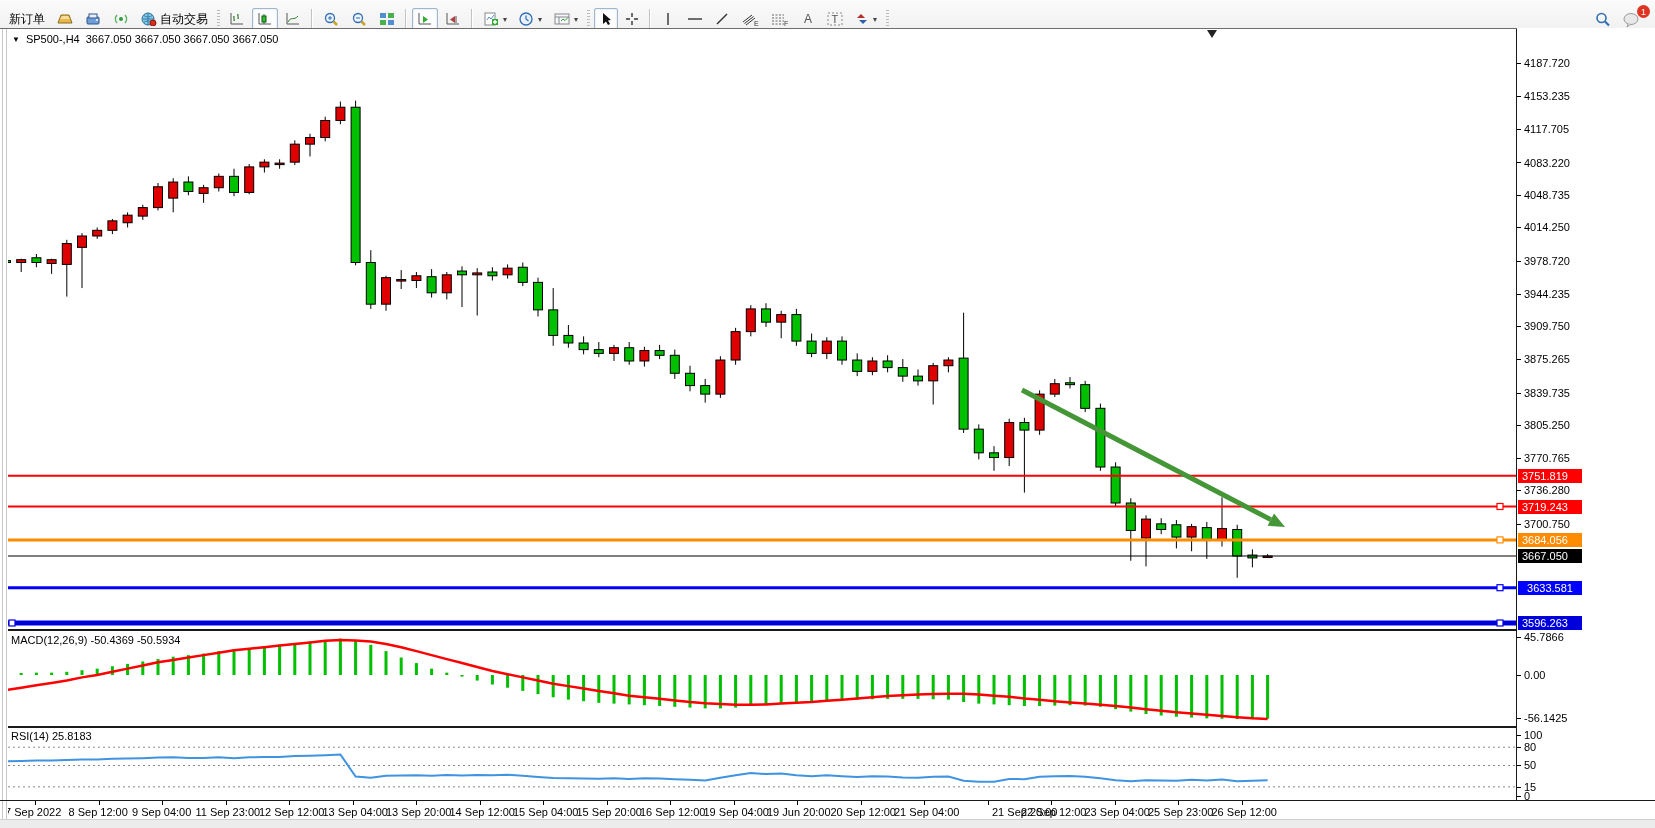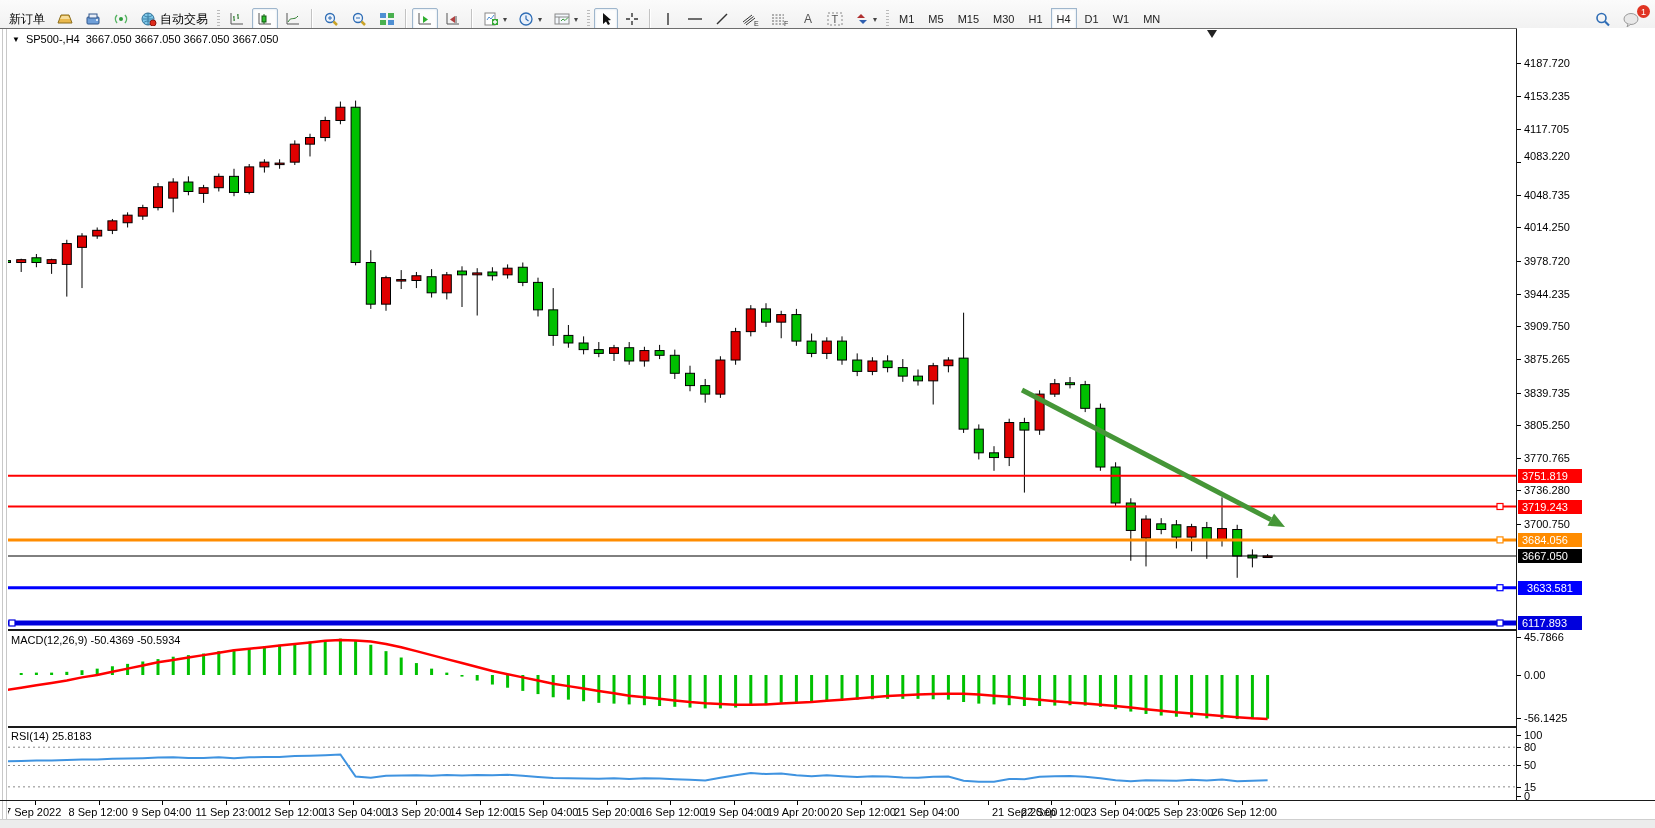--- a/index.html
+++ b/index.html
@@ -213,31 +213,20 @@
       </svg>
   </div>
   <div class="tbtn">
     <svg class="ico" width="14" height="14">
         <polygon points="4,2 8,6 0,6" fill="#b03030" transform="translate(2,0)"></polygon>
         <polygon points="4,12 8,8 0,8" fill="#3060b0" transform="translate(4,0)"></polygon>
       </svg>
     <span class="caret">▾</span>
   </div>
   <div class="grip"></div>
-  <div id="tf-box" style="display:flex;gap:2px;">
-      <div class="tfbtn">M1</div>
-      <div class="tfbtn">M5</div>
-      <div class="tfbtn">M15</div>
-      <div class="tfbtn">M30</div>
-      <div class="tfbtn">H1</div>
-      <div class="tfbtn pressed">H4</div>
-      <div class="tfbtn">D1</div>
-      <div class="tfbtn">W1</div>
-      <div class="tfbtn">MN</div>
-    </div>
   <div class="spacer"></div>
   <div class="tbtn">
     <svg class="ico" width="16" height="15">
         <circle cx="6.5" cy="6" r="4.5" fill="none" stroke="#2f6db5" stroke-width="1.6"></circle>
         <line x1="10" y1="9.5" x2="14" y2="13.5" stroke="#2f6db5" stroke-width="2.2"></line>
       </svg>
   </div>
   <div class="tbtn" style="position:relative;margin-right:6px;">
     <svg class="ico" width="17" height="15">
         <ellipse cx="8" cy="7" rx="7" ry="5.5" fill="#e8e8e8" stroke="#9a9a9a"></ellipse>
@@ -714,21 +703,21 @@
 <div class="ind-label" style="top:730px;">RSI(14) 25.8183</div>
 
 <div class="paxis" id="paxis">
     <div class="ptickmark" style="top: 35px;"></div>
     <div class="ptick" style="top: 35px;">4187.720</div>
     <div class="ptickmark" style="top: 67.7px;"></div>
     <div class="ptick" style="top: 67.7px;">4153.235</div>
     <div class="ptickmark" style="top: 101.3px;"></div>
     <div class="ptick" style="top: 101.3px;">4117.705</div>
     <div class="ptickmark" style="top: 133.9px;"></div>
-    <div class="ptick" style="top: 128px; text-align: right;">4083.220</div>
+    <div class="ptick" style="top: 135px; text-align: right;">4083.220</div>
     <div class="ptickmark" style="top: 166.6px;"></div>
     <div class="ptick" style="top: 166.6px;">4048.735</div>
     <div class="ptickmark" style="top: 199.2px;"></div>
     <div class="ptick" style="top: 199.2px;">4014.250</div>
     <div class="ptickmark" style="top: 232.9px;"></div>
     <div class="ptick" style="top: 232.9px;">3978.720</div>
     <div class="ptickmark" style="top: 265.5px;"></div>
     <div class="ptick" style="top: 265.5px;">3944.235</div>
     <div class="ptickmark" style="top: 298.2px;"></div>
     <div class="ptick" style="top: 298.2px;">3909.750</div>
@@ -758,21 +747,21 @@
     <div class="ptick" style="top: 737px;">50</div>
     <div class="ptickmark" style="top: 759px;"></div>
     <div class="ptick" style="top: 759px;">15</div>
     <div class="ptickmark" style="top: 768px;"></div>
     <div class="ptick" style="top: 768px;">0</div>
     <div class="pbadge" style="top: 447.7px; background: rgb(255, 0, 0);">3751.819</div>
     <div class="pbadge" style="top: 478.5px; background: rgb(255, 0, 0);">3719.243</div>
     <div class="pbadge" style="top: 511.9px; background: rgb(255, 140, 0);">3684.056</div>
     <div class="pbadge" style="top: 528px; background: rgb(0, 0, 0);">3667.050</div>
     <div class="pbadge" style="top: 559.7px; background: rgb(0, 0, 255); text-align: center;">3633.581</div>
-    <div class="pbadge" style="top: 595px; background: rgb(0, 0, 221);">6117.893</div>
+    <div class="pbadge" style="top: 595px; background: rgb(0, 0, 221);">3596.263</div>
   </div>
 <div class="taxis" id="taxis">
     <div class="ttick" style="left: 27px;"></div>
     <div class="tlabel" style="left: -3px;">7 Sep 2022</div>
     <div class="ttick" style="left: 90.5px;"></div>
     <div class="tlabel" style="left: 60.5px;">8 Sep 12:00</div>
     <div class="ttick" style="left: 154px;"></div>
     <div class="tlabel" style="left: 124px;">9 Sep 04:00</div>
     <div class="ttick" style="left: 217.5px;"></div>
     <div class="tlabel" style="left: 187.5px;">11 Sep 23:00</div>
@@ -786,21 +775,21 @@
     <div class="tlabel" style="left: 441.5px;">14 Sep 12:00</div>
     <div class="ttick" style="left: 535px;"></div>
     <div class="tlabel" style="left: 505px;">15 Sep 04:00</div>
     <div class="ttick" style="left: 598.5px;"></div>
     <div class="tlabel" style="left: 568.5px;">15 Sep 20:00</div>
     <div class="ttick" style="left: 662px;"></div>
     <div class="tlabel" style="left: 632px;">16 Sep 12:00</div>
     <div class="ttick" style="left: 725.5px;"></div>
     <div class="tlabel" style="left: 695.5px; text-align: right;">19 Sep 04:00</div>
     <div class="ttick" style="left: 789px;"></div>
-    <div class="tlabel" style="left: 759px;">19 Apr 20:00</div>
+    <div class="tlabel" style="left: 759px;">19 Jun 20:00</div>
     <div class="ttick" style="left: 852.5px;"></div>
     <div class="tlabel" style="left: 822.5px;">20 Sep 12:00</div>
     <div class="ttick" style="left: 916px;"></div>
     <div class="tlabel" style="left: 886px;">21 Sep 04:00</div>
     <div class="ttick" style="left: 979.5px;"></div>
     <div class="tlabel" style="left: 984px;">21 Sep 20:00</div>
     <div class="ttick" style="left: 1043px;"></div>
     <div class="tlabel" style="left: 1013px;">22 Sep 12:00</div>
     <div class="ttick" style="left: 1106.5px;"></div>
     <div class="tlabel" style="left: 1076.5px;">23 Sep 04:00</div>

